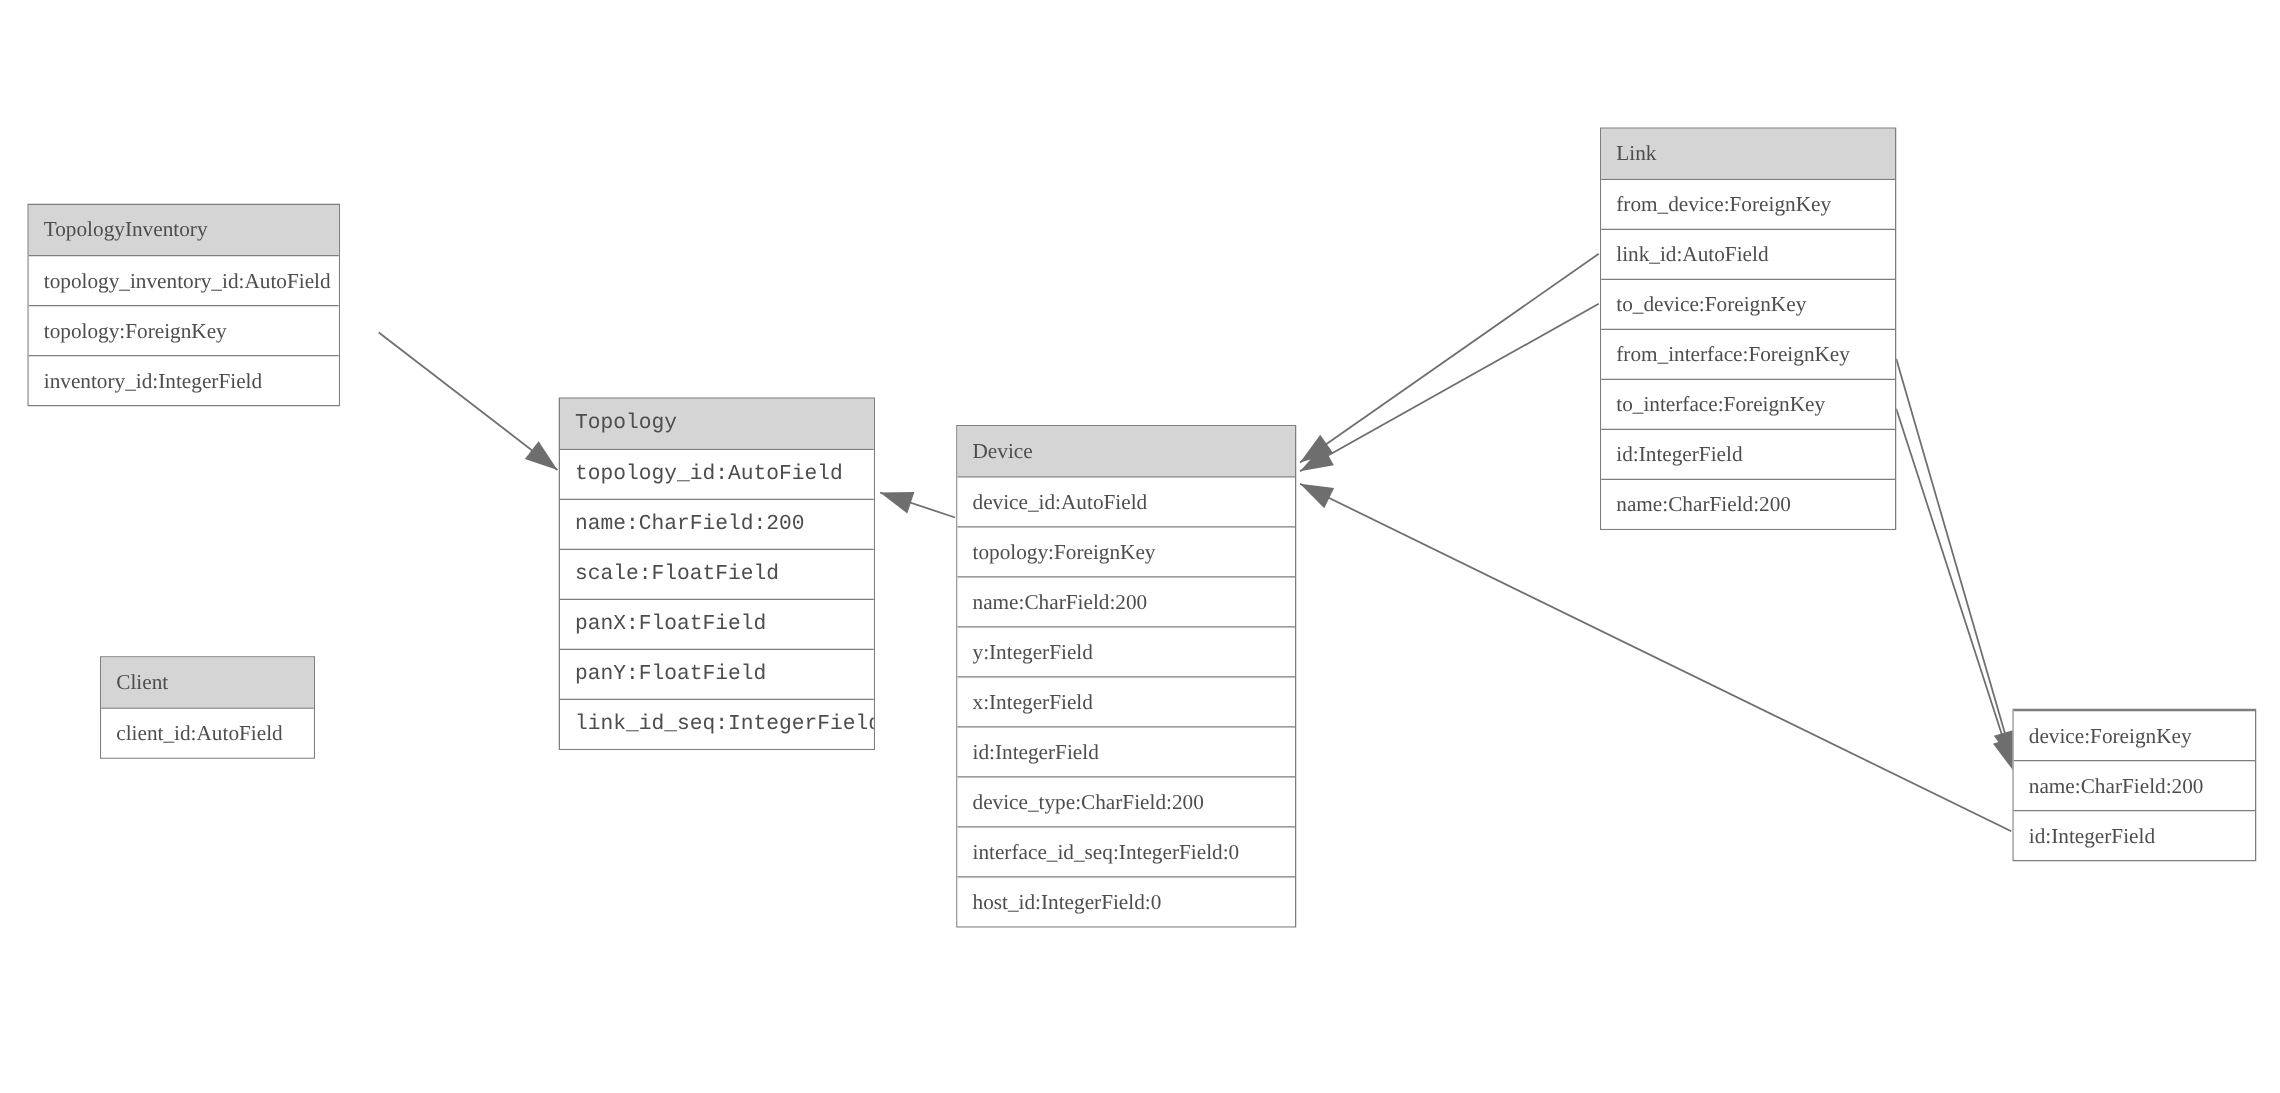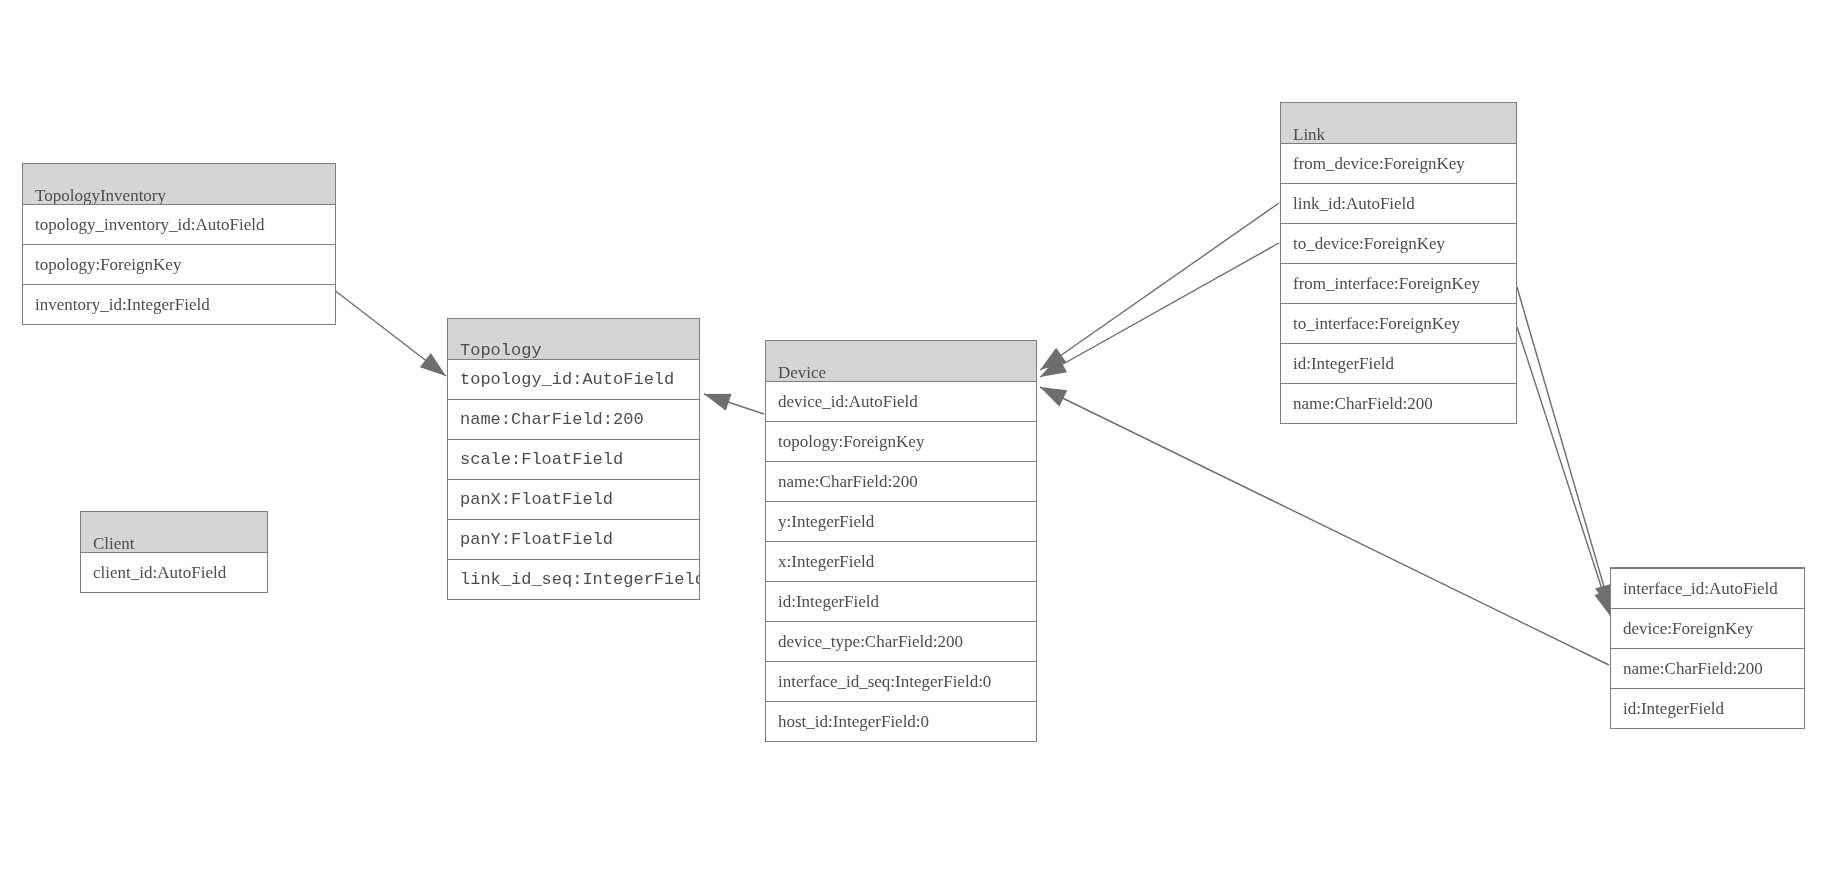--- a/index.html
+++ b/index.html
@@ -31,21 +31,21 @@
     box-sizing: border-box;
     border: 1px solid #7e7e7e;
     background: #ffffff;
     font-size: 17px;
     color: #4d4d4d;
   }
   .tbl .hdr {
     box-sizing: border-box;
     height: 40px;
     line-height: 40px;
-    padding: 12px 12px;
+    padding: 0 12px;
     background: #d5d5d5;
     white-space: nowrap;
     overflow: hidden;
   }
   .tbl .row {
     box-sizing: border-box;
     height: 40px;
     line-height: 40px;
     padding: 0 12px;
     border-top: 1px solid #7e7e7e;
@@ -67,38 +67,38 @@
     </defs>
     <line x1="303" y1="266" x2="446" y2="376" marker-end="url(#arrow)"></line>
     <line x1="764" y1="414" x2="704" y2="394" marker-end="url(#arrow)"></line>
     <line x1="1279" y1="203" x2="1040" y2="370" marker-end="url(#arrow)"></line>
     <line x1="1279" y1="243" x2="1040" y2="377" marker-end="url(#arrow)"></line>
     <line x1="1609" y1="665" x2="1040" y2="387" marker-end="url(#arrow)"></line>
     <line x1="1517" y1="287" x2="1611" y2="611" marker-end="url(#arrow)"></line>
     <line x1="1517" y1="327" x2="1611" y2="617" marker-end="url(#arrow)"></line>
   </svg>
 
-  <div class="tbl" style="left:22px; top:163px; width:314px;">
+  <div class="tbl" style="left:22px; top:163px; width:250px;">
     <div class="hdr">TopologyInventory</div>
     <div class="row">topology_inventory_id:AutoField</div>
     <div class="row">topology:ForeignKey</div>
     <div class="row">inventory_id:IntegerField</div>
   </div>
 
   <div class="tbl" style="left:447px; top:318px; width:253px;font-family:Liberation Mono, monospace;">
     <div class="hdr">Topology</div>
     <div class="row">topology_id:AutoField</div>
     <div class="row">name:CharField:200</div>
     <div class="row">scale:FloatField</div>
     <div class="row">panX:FloatField</div>
     <div class="row">panY:FloatField</div>
     <div class="row">link_id_seq:IntegerField:0</div>
   </div>
 
-  <div class="tbl" style="left:80px; top:511px; width:188px;">
+  <div class="tbl" style="left:80px; top:525px; width:172px;">
     <div class="hdr">Client</div>
     <div class="row">client_id:AutoField</div>
   </div>
 
   <div class="tbl" style="left:765px; top:313px; width:272px;margin-top:27px;">
     <div class="hdr">Device</div>
     <div class="row">device_id:AutoField</div>
     <div class="row">topology:ForeignKey</div>
     <div class="row">name:CharField:200</div>
     <div class="row">y:IntegerField</div>
@@ -114,19 +114,18 @@
     <div class="row">from_device:ForeignKey</div>
     <div class="row">link_id:AutoField</div>
     <div class="row">to_device:ForeignKey</div>
     <div class="row">from_interface:ForeignKey</div>
     <div class="row">to_interface:ForeignKey</div>
     <div class="row">id:IntegerField</div>
     <div class="row">name:CharField:200</div>
   </div>
 
   <div class="tbl" style="left:1610px; top:567px; width:195px;">
-    <div class="row">interface_id:AutoField</div>
     <div class="row">device:ForeignKey</div>
     <div class="row">name:CharField:200</div>
     <div class="row">id:IntegerField</div>
   </div>
 
 </div>
 
 </body></html>

